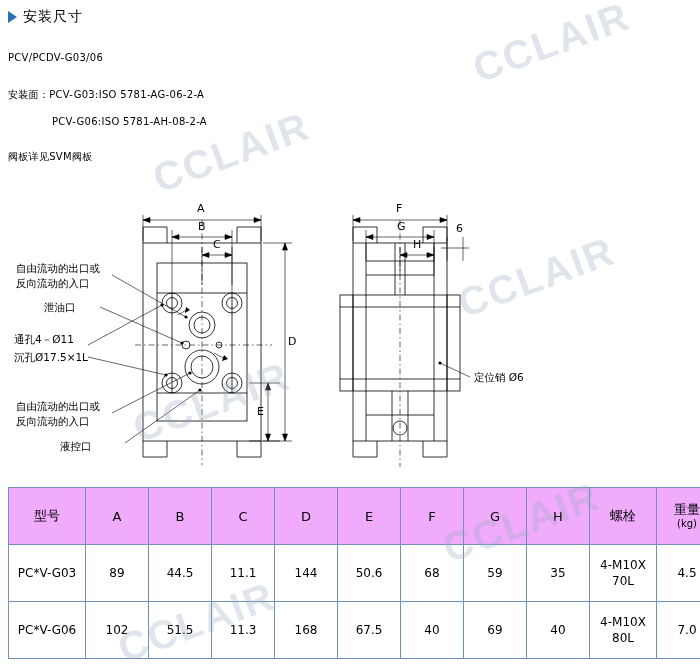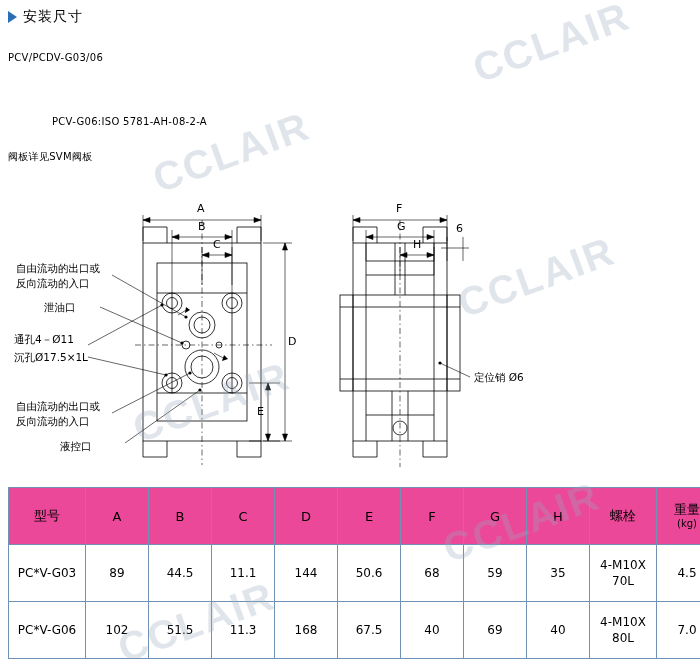--- a/index.html
+++ b/index.html
@@ -77,21 +77,21 @@
   }
   td, th {
     border: 1px solid #6f91b5;
     text-align: center;
     vertical-align: middle;
     font-size: 12px;
     font-family: "DejaVu Sans", sans-serif;
     padding: 0;
   }
   thead th {
-    background: #ec4899;
+    background: #f0abfc;
     height: 56px;
     font-weight: normal;
     font-size: 13px;
   }
   tbody td {
     background: #ffffff;
     height: 56px;
   }
   .w-model { width: 76px; }
   .w-num { width: 62px; }
@@ -126,20 +126,21 @@
 <body>
 
 <div class="page">
 
   <div class="title-row">
     <div class="tri-icon"></div>
     <div class="title-text">安装尺寸</div>
   </div>
 
   <div class="spec-line l1">PCV/PCDV-G03/06</div>
+  <div class="spec-line l2">安装面：PCV-G03:ISO 5781-AG-06-2-A</div>
   <div class="spec-line l3">PCV-G06:ISO 5781-AH-08-2-A</div>
   <div class="spec-line l4">阀板详见SVM阀板</div>
 
   <div class="draw">
     <svg width="700" height="310" viewBox="0 0 700 310">
       <g fill="none" stroke="#000" stroke-width="0.8">
 
         <rect x="143" y="68" width="118" height="198"></rect>
 
         <path d="M143 68 L143 52 L167 52 L167 68"></path>

